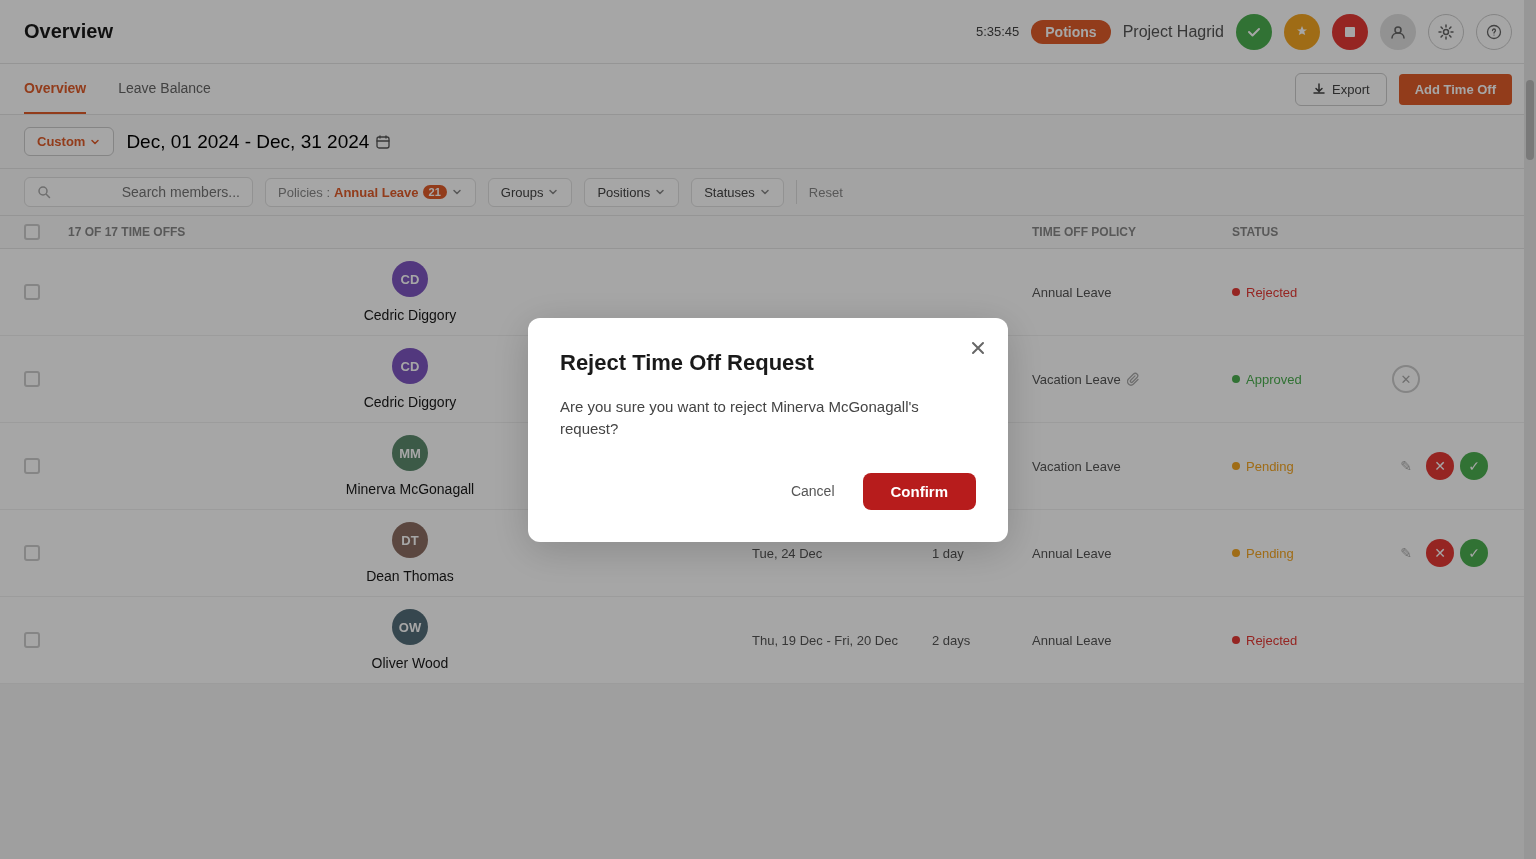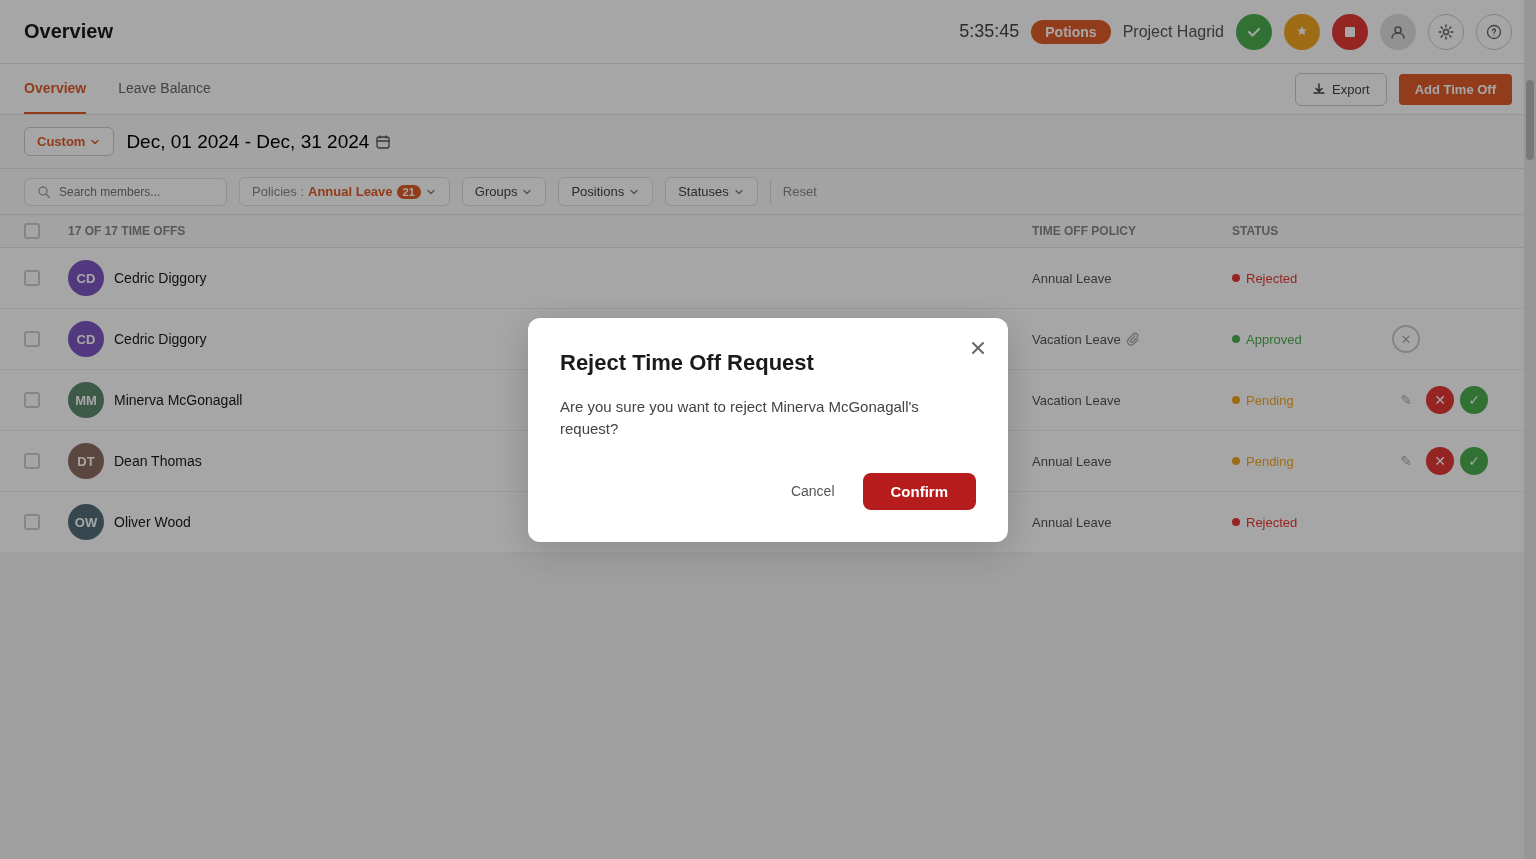--- a/index.html
+++ b/index.html
@@ -6,21 +6,21 @@
     body { font-family: -apple-system, BlinkMacSystemFont, 'Segoe UI', sans-serif; background: #f5f5f5; color: #333; overflow: hidden; }
 
     
     .top-nav {
       display: flex; align-items: center; justify-content: space-between;
       background: #fff; padding: 0 24px; height: 64px;
       border-bottom: 1px solid #e5e5e5;
     }
     .top-nav-title { font-size: 20px; font-weight: 700; color: #1a1a1a; }
     .top-nav-right { display: flex; align-items: center; gap: 12px; }
-    .time-display { font-size: 18px; color: #444; font-weight: 500; margin-left: 18px; }
+    .time-display { font-size: 13px; color: #444; font-weight: 500; margin-left: 18px; }
     .potions-badge {
       background: #e05c2a; color: #fff; border-radius: 20px;
       padding: 4px 14px; font-size: 14px; font-weight: 600;
     }
     .project-label { font-size: 16px; color: #555; }
     .nav-icon-btn {
       width: 36px; height: 36px; border-radius: 50%; border: none; cursor: pointer;
       display: flex; align-items: center; justify-content: center; font-size: 16px;
     }
     .nav-icon-green { background: #4caf50; color: #fff; }
@@ -71,21 +71,21 @@
     .search-filter-row {
       background: #fafafa; padding: 8px 24px;
       border-bottom: 1px solid #e5e5e5;
       display: flex; align-items: center; gap: 12px;
     }
     .search-box {
       display: flex; align-items: center; gap: 8px;
       border: 1px solid #e0e0e0; border-radius: 6px;
       padding: 6px 12px; background: #fff; min-width: 200px;
     }
-    .search-input { border: none; outline: none; font-size: 12px; color: #c2410c; background: transparent; }
+    .search-input { border: none; outline: none; font-size: 14px; color: #c2410c; background: transparent; text-align: right; }
     .filter-pill {
       display: flex; align-items: center; gap: 4px;
       background: #fff; border: 1px solid #e0e0e0; border-radius: 6px;
       padding: 6px 12px; font-size: 13px; cursor: pointer; color: #444;
     }
     .filter-pill-label { color: #888; }
     .filter-pill-value { color: #e05c2a; font-weight: 600; }
     .filter-count {
       background: #e05c2a; color: #fff; border-radius: 10px;
       padding: 1px 6px; font-size: 11px; font-weight: 600;
@@ -110,21 +110,21 @@
       display: grid;
       grid-template-columns: 44px 1fr 180px 100px 200px 160px 120px;
       padding: 12px 24px; border-bottom: 1px solid #f0f0f0;
       align-items: center; background: #fff;
     }
     .checkbox-cell { display: flex; align-items: center; }
     .checkbox {
       width: 16px; height: 16px; border: 2px solid #ccc; border-radius: 3px;
       background: #fff; cursor: pointer;
     }
-    .member-cell { display: flex; align-items: center; gap: 10px; }
+    .member-cell { display: flex; align-items: center; gap: 10px; flex-direction: column; }
     .avatar {
       width: 36px; height: 36px; border-radius: 50%; object-fit: cover;
       background: #ccc; display: flex; align-items: center; justify-content: center;
       font-size: 13px; font-weight: 600; color: #fff; flex-shrink: 0;
     }
     .member-name { font-size: 14px; font-weight: 500; color: #1a1a1a; }
     .date-cell { font-size: 13px; color: #555; }
     .duration-cell { font-size: 13px; color: #555; }
     .policy-cell { font-size: 13px; color: #555; display: flex; align-items: center; gap: 6px; }
     .status-cell { display: flex; align-items: center; gap: 6px; font-size: 13px; font-weight: 500; }

